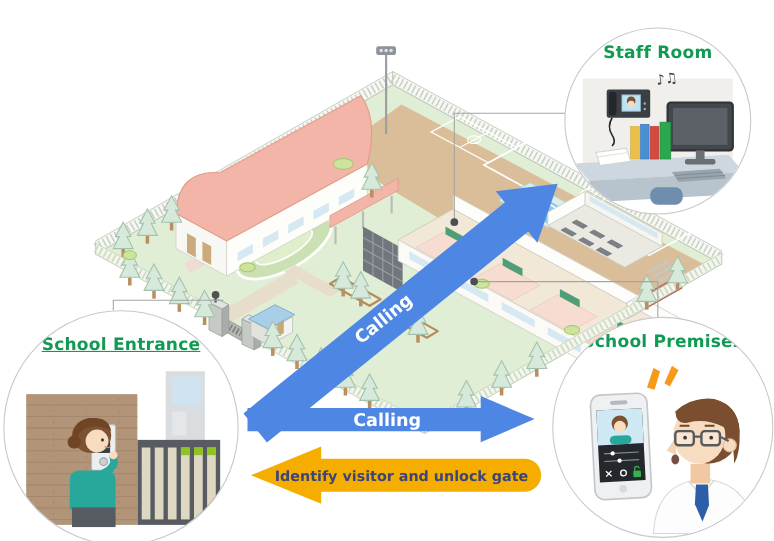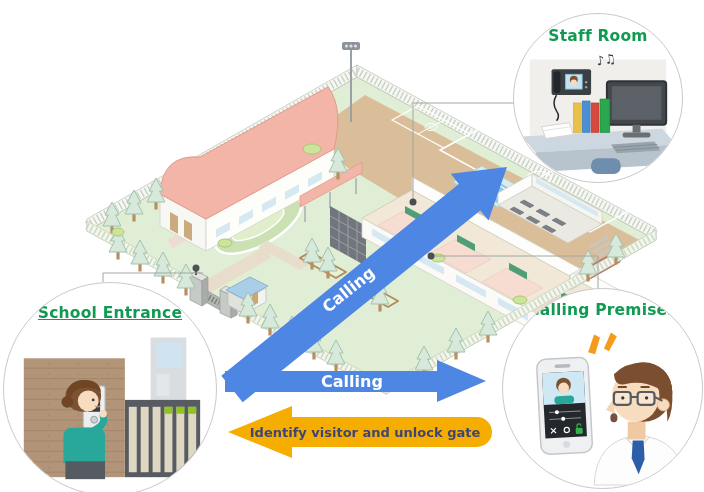--- a/index.html
+++ b/index.html
@@ -233,21 +233,21 @@
     <polygon points="225,371 437,371 437,360 486,381 437,402 437,392 225,392" fill="#4e86e4"></polygon>
     <text x="352" y="387" text-anchor="middle" font-size="16" font-weight="bold" fill="#ffffff">Calling</text>
 
     <g>
       <rect x="276" y="417" width="216" height="30" rx="15" fill="#f5ae00"></rect>
       <polygon points="292,406 292,458 228,432" fill="#f5ae00"></polygon>
     </g>
     <text x="365" y="437" text-anchor="middle" font-size="13" font-weight="bold" fill="#3d4577">Identify visitor and unlock gate</text>
   </svg>
 
-  <div class="callout" style="left:513px;top:13px;width:170px;height:170px;">
+  <div class="callout" style="left:513px;top:25px;width:170px;height:170px;">
     <div class="callout-title" style="top:13px;">Staff Room</div>
     <svg class="illus" viewBox="0 0 170 170">
       <rect x="16" y="46" width="138" height="104" fill="#f1efec"></rect>
       <g>
         <polygon points="8,124 150,116 164,132 22,140" fill="#ccd7df"></polygon>
         <polygon points="22,140 164,132 164,152 22,160" fill="#b7c3cd"></polygon>
       </g>
       <rect x="78" y="146" width="30" height="16" rx="7" fill="#6f8dad"></rect>
       <g>
         <rect x="94" y="68" width="60" height="44" rx="3" fill="#43484d" stroke="#2f3338" stroke-width="2"></rect>
@@ -323,21 +323,21 @@
         <path d="M92,124 q3,2.5 5.5,-0.5" stroke="#c98f6a" stroke-width="1.2" fill="none"></path>
         <path d="M68,146 h26 a8,8 0 0 1 8,8 v28 h-42 v-28 a8,8 0 0 1 8,-8 z" fill="#27a89a"></path>
         <path d="M92,148 Q103,143 100,134" stroke="#27a89a" stroke-width="7" stroke-linecap="round" fill="none"></path>
         <circle cx="100" cy="132" r="3.8" fill="#f8dcc0"></circle>
         <rect x="62" y="180" width="40" height="18" fill="#565a61"></rect>
       </g>
     </svg>
   </div>
 
   <div class="callout" style="left:502px;top:288px;width:201px;height:201px;">
-    <div class="callout-title" style="top:12px;">Calling Premises</div>
+    <div class="callout-title" style="top:12px;">School Premises</div>
     <svg class="illus" viewBox="0 0 201 201">
       <g>
         <path d="M92,198 Q94,152 136,148 Q180,150 186,198 Z" fill="#fdfdfd" stroke="#d8d8d3" stroke-width="1"></path>
         <rect x="126" y="134" width="18" height="18" fill="#f0c9a2"></rect>
         <path d="M124,150 L136,163 L148,149" stroke="#d8d8d3" stroke-width="1.2" fill="none"></path>
         <polygon points="131,153 142,153 143,172 137,187 130,171" fill="#2d5fa8"></polygon>
         <ellipse cx="142" cy="104" rx="29" ry="30" fill="#7a4e2e"></ellipse>
         <ellipse cx="134" cy="108" rx="24" ry="26" fill="#f8dcc0"></ellipse>
         <polygon points="112,110 104,122 113,126" fill="#f5d4b4"></polygon>
         <path d="M112,86 Q126,72 148,75 Q170,80 171,104 Q172,124 166,134 Q166,110 156,100 Q140,92 124,96 Q113,99 112,86 Z" fill="#7a4e2e"></path>

